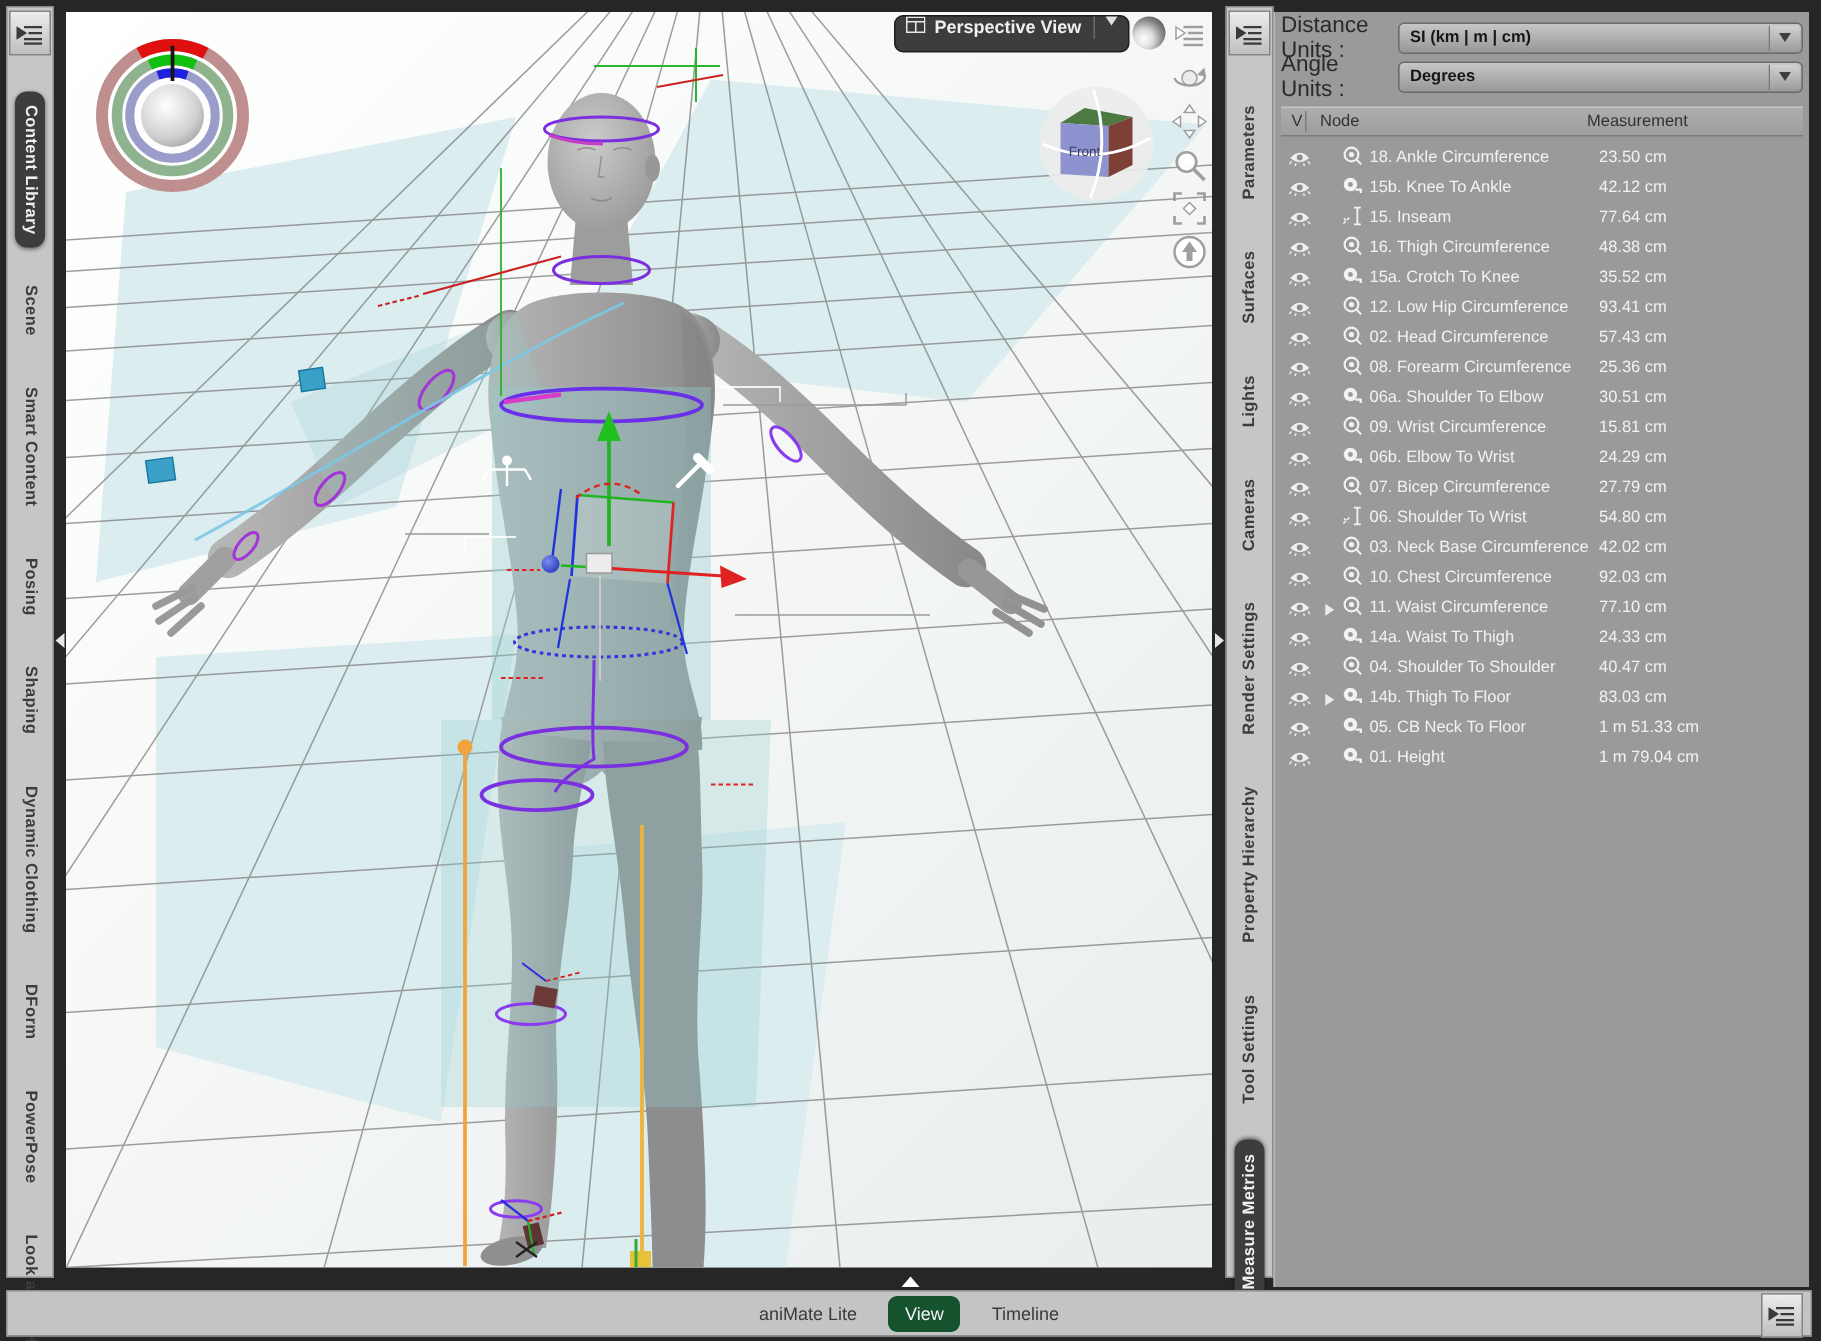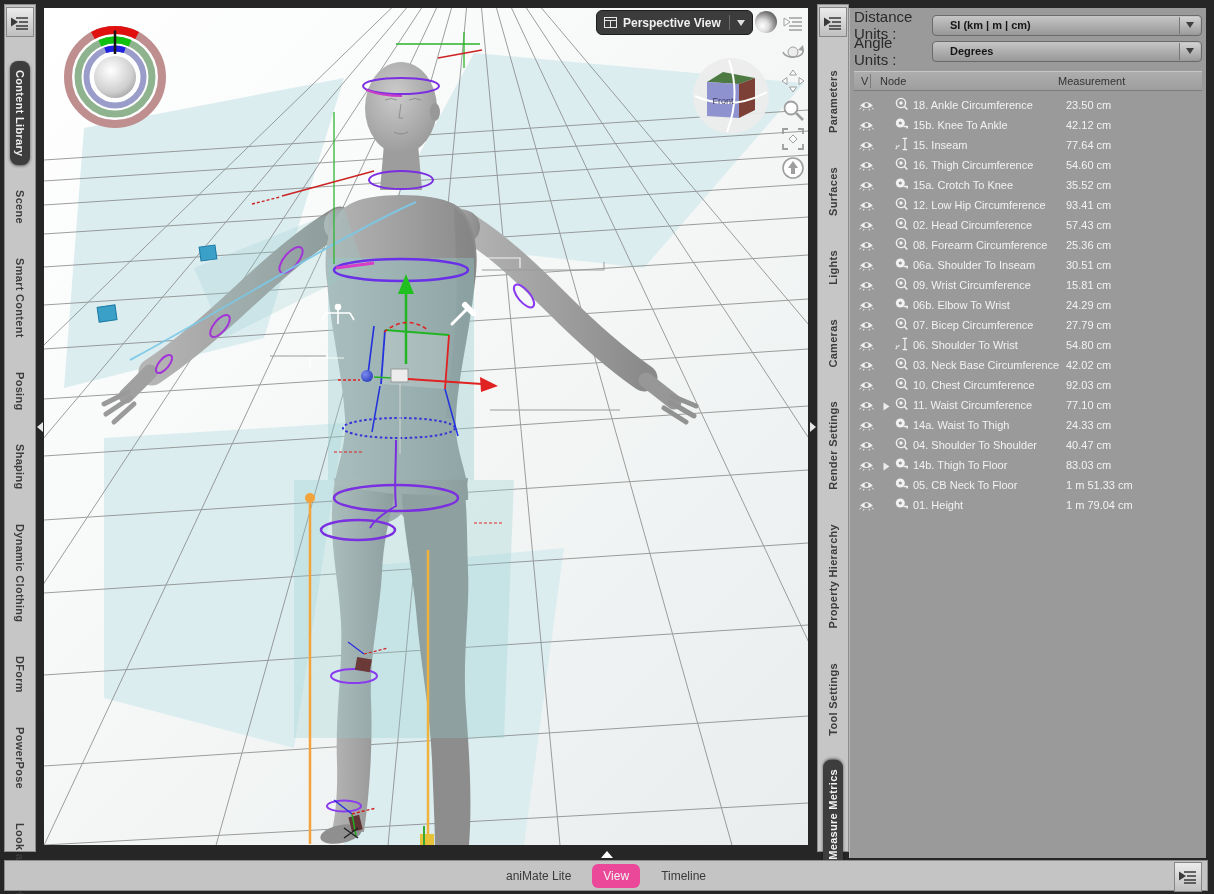--- a/index.html
+++ b/index.html
@@ -18,53 +18,53 @@
 
 
 .gap{position:absolute;top:8px;width:8px;height:837px;background:#262626}
 .gap.l{left:36px}.gap.r{left:808px;width:9px}
 .triL{position:absolute;left:1px;top:414px;width:0;height:0;border-top:5px solid transparent;border-bottom:5px solid transparent;border-right:6px solid #e6e6e6}
 .triR{position:absolute;left:2px;top:414px;width:0;height:0;border-top:5px solid transparent;border-bottom:5px solid transparent;border-left:6px solid #e6e6e6}
 
 
 .viewport{position:absolute;left:44px;top:8px;width:764px;height:837px;background:linear-gradient(135deg,#ffffff 0%,#f4f6f6 55%,#e9eded 100%);overflow:hidden}
 .scene{position:absolute;left:0;top:0}
-.vp-pill{position:absolute;left:552px;top:2px;height:25px;background:#3c3c3c;border:1px solid #1d1d1d;border-radius:6px;display:flex;align-items:center;padding:0 7px;cursor:pointer}
+.vp-pill{position:absolute;left:552px;top:2px;height:25px;background:#3c3c3c;border:1px solid #1d1d1d;border-radius:6px;display:flex;align-items:flex-start;padding:0 7px;cursor:pointer}
 .vp-pill .lbl{color:#f0f0f0;font-size:12px;font-weight:bold;margin:0 8px 0 6px}
 .vp-pill .sep{width:1px;height:15px;background:#6a6a6a;margin-right:7px}
 .dd-tri-light{width:0;height:0;border-left:4px solid transparent;border-right:4px solid transparent;border-top:6px solid #e0e0e0}
 .ball{position:absolute;left:711px;top:3px;width:22px;height:22px;border-radius:50%;background:radial-gradient(circle at 34% 68%,#ffffff 0%,#dcdcdc 30%,#8f8f8f 58%,#2b2b2b 100%);cursor:pointer}
 .navcol{position:absolute;left:736px;top:2px;width:28px;display:flex;flex-direction:column;gap:3px}
 .navbtn{width:26px;height:26px;display:flex;align-items:center;justify-content:center;cursor:pointer;opacity:.95}
 .gizmo{position:absolute;left:16px;top:14px;cursor:pointer}
 .vcube{position:absolute;left:645px;top:46px;cursor:pointer}
 
 
 .panel{position:absolute;left:849px;top:8px;width:357px;height:850px;background:#9a9a9a;border-left:1px solid #b8b8b8;padding:6px 4px 0 4px}
 .unitrow{display:flex;align-items:center;height:22px;margin-bottom:4px}
 .ulabel{flex:1;text-align:left;padding-right:5px;font-size:15px;color:#2a2a2a}
-.dropdown{width:270px;height:21px;border:1px solid #6a6a6a;border-radius:4px;background:linear-gradient(#c6c6c6,#979797);display:flex;align-items:center;padding-left:17px;font-size:11px;font-weight:bold;color:#161616;position:relative;cursor:pointer}
+.dropdown{width:270px;height:21px;border:1px solid #6a6a6a;border-radius:4px;background:linear-gradient(#c6c6c6,#979797);display:flex;align-items:center;padding-left:7px;font-size:11px;font-weight:bold;color:#161616;position:relative;cursor:pointer}
 .ddbtn{position:absolute;right:1px;top:1px;bottom:1px;width:21px;border-left:1px solid #777;border-radius:0 3px 3px 0;background:linear-gradient(#d2d2d2,#9d9d9d);display:flex;align-items:center;justify-content:center;cursor:pointer}
 .dd-tri{width:0;height:0;border-left:4px solid transparent;border-right:4px solid transparent;border-top:6px solid #3f3f3f}
 .thead{display:flex;align-items:center;height:20px;margin-top:9px;background:linear-gradient(#adadad,#9e9e9e);border-top:1px solid #c6c6c6;border-bottom:1px solid #7c7c7c;font-size:11px;color:#333}
 .th-v{width:16px;padding-left:7px}
 .th-div{width:1px;height:14px;background:#7c7c7c;margin-right:9px}
 .th-node{width:178px}
 .th-meas{flex:1}
 .mrow{display:flex;align-items:flex-end;height:20px;font-size:11px;color:#f2f2f2;padding-left:5px;cursor:default}
 .cell-eye{width:24px;display:flex;align-items:center}
 .cell-exp{width:11px;display:flex;align-items:center}
 .cell-ico{width:19px;display:flex;align-items:center}
 .cell-name{width:153px;white-space:nowrap}
 .cell-val{flex:1;white-space:nowrap}
 
 
 .bottombar{position:absolute;left:4px;right:6px;top:860px;height:31px;background:#c4c4c4;border:1px solid #8c8c8c;display:flex;align-items:center;justify-content:center}
 .htab{font-size:12px;font-weight:normal;color:#3a3a3a;padding:5px 11px;margin:0 5px;border-radius:6px;cursor:pointer}
-.htab.sel{background:#ec4899;color:#f2f2f2}
+.htab.sel{background:#14532d;color:#f2f2f2}
 .bbr{position:absolute;right:5px;top:0;height:29px;display:flex;align-items:center}
 .triUp{position:absolute;left:601px;top:851px;width:0;height:0;border-left:6px solid transparent;border-right:6px solid transparent;border-bottom:7px solid #fdfdfd}
 </style>
 </head>
 <body>
 
 <div class="window">
 
   <div class="strip left">
     <div class="dockbtn">
@@ -440,21 +440,21 @@
           </span>
           <span class="cell-exp"></span>
           <span class="cell-ico">
             <svg width="15" height="14" viewBox="0 0 15 14">
               <circle cx="7" cy="6" r="4.6" fill="none" stroke="#f2f2f2" stroke-width="1.4"></circle>
               <circle cx="7" cy="6" r="1.7" fill="#f2f2f2"></circle>
               <path d="M10.4,9.4 L13.4,12.6" stroke="#f2f2f2" stroke-width="1.4"></path>
             </svg>
           </span>
           <span class="cell-name">16. Thigh Circumference</span>
-          <span class="cell-val">54.60 cm</span>
+          <span class="cell-val">48.38 cm</span>
         </div>
         <div class="mrow">
           <span class="cell-eye">
             <svg width="15" height="11" viewBox="0 0 15 11">
               <path d="M1.2,5.4 Q7.5,-1.6 13.8,5.4 Q7.5,10.6 1.2,5.4 Z" fill="#efefef"></path>
               <circle cx="7.5" cy="5" r="2" fill="#8f8f8f"></circle>
               <path d="M2,7.6 l-1.4,1.8 M5,9 l-.7,1.6 M10,9 l.7,1.6 M13,7.6 l1.4,1.8" stroke="#efefef" stroke-width="1" fill="none"></path>
             </svg>
           </span>
           <span class="cell-exp"></span>
@@ -534,21 +534,21 @@
             </svg>
           </span>
           <span class="cell-exp"></span>
           <span class="cell-ico">
             <svg width="15" height="14" viewBox="0 0 15 14">
               <circle cx="6.3" cy="6" r="4.5" fill="#f2f2f2"></circle>
               <circle cx="6.3" cy="6" r="1.6" fill="#9a9a9a"></circle>
               <path d="M9.6,9.4 h3.6 v2.2" fill="none" stroke="#f2f2f2" stroke-width="1.5"></path>
             </svg>
           </span>
-          <span class="cell-name">06a. Shoulder To Inseam</span>
+          <span class="cell-name">06a. Shoulder To Elbow</span>
           <span class="cell-val">30.51 cm</span>
         </div>
         <div class="mrow">
           <span class="cell-eye">
             <svg width="15" height="11" viewBox="0 0 15 11">
               <path d="M1.2,5.4 Q7.5,-1.6 13.8,5.4 Q7.5,10.6 1.2,5.4 Z" fill="#efefef"></path>
               <circle cx="7.5" cy="5" r="2" fill="#8f8f8f"></circle>
               <path d="M2,7.6 l-1.4,1.8 M5,9 l-.7,1.6 M10,9 l.7,1.6 M13,7.6 l1.4,1.8" stroke="#efefef" stroke-width="1" fill="none"></path>
             </svg>
           </span>

